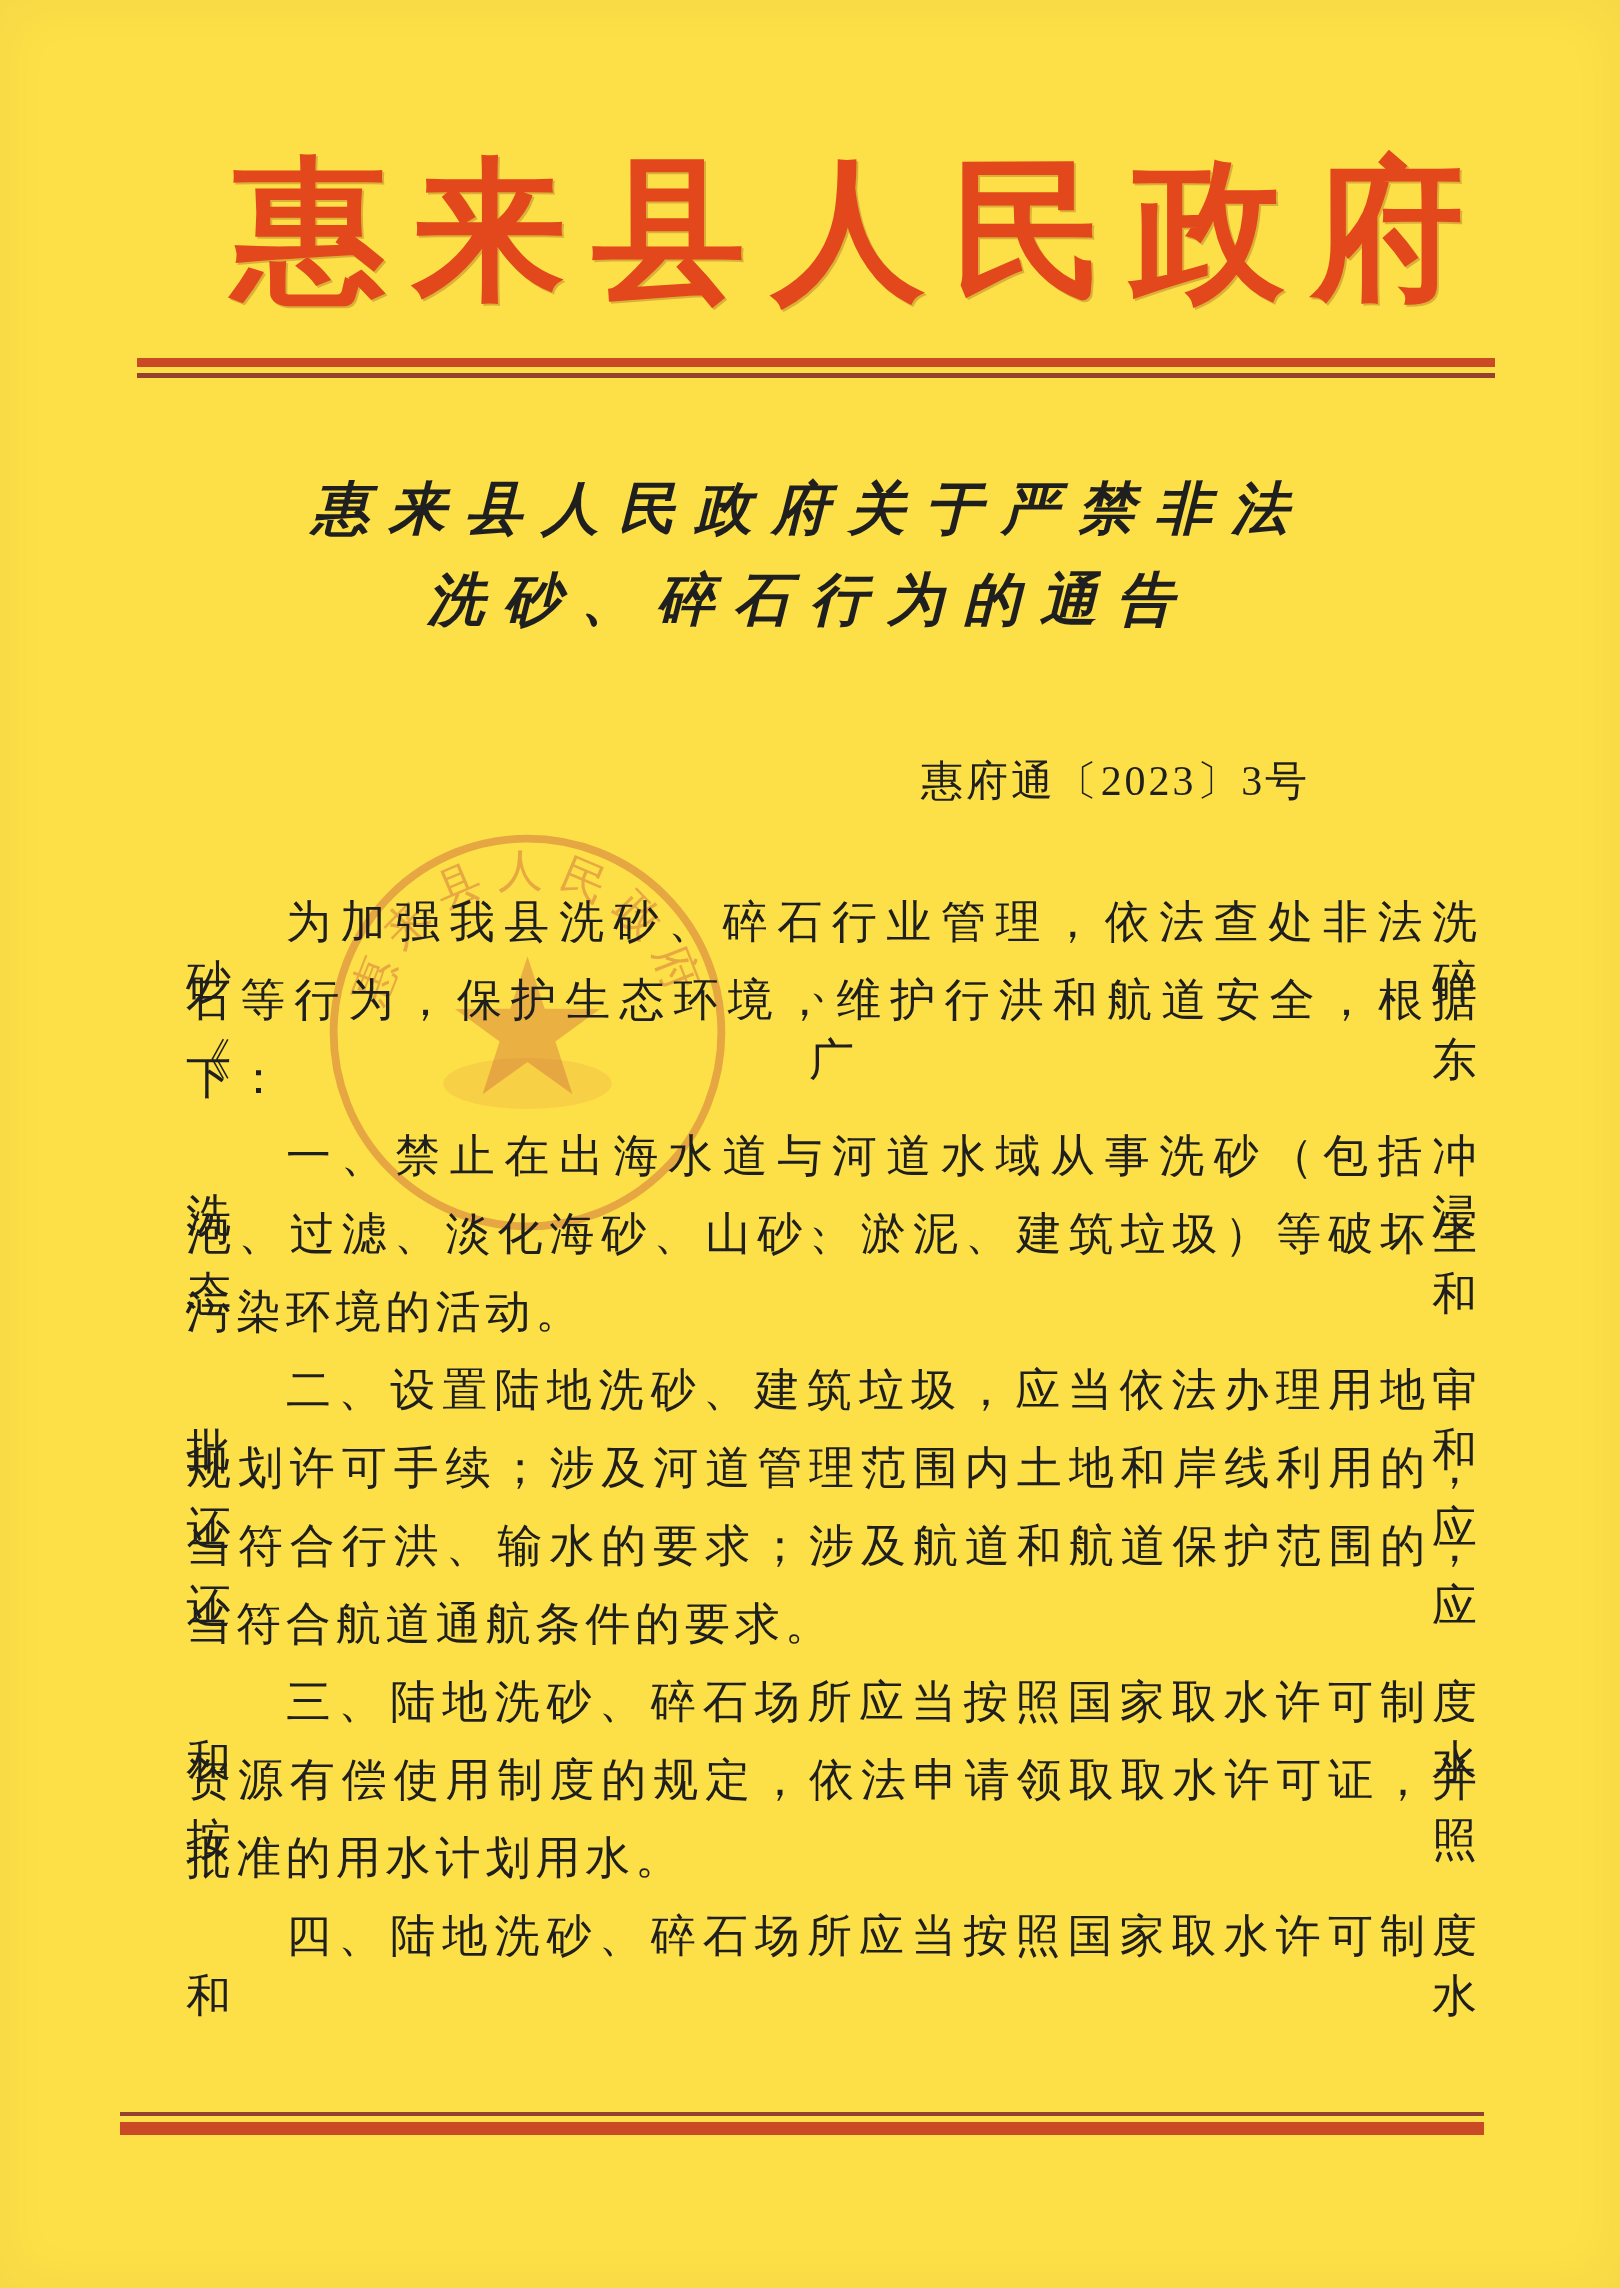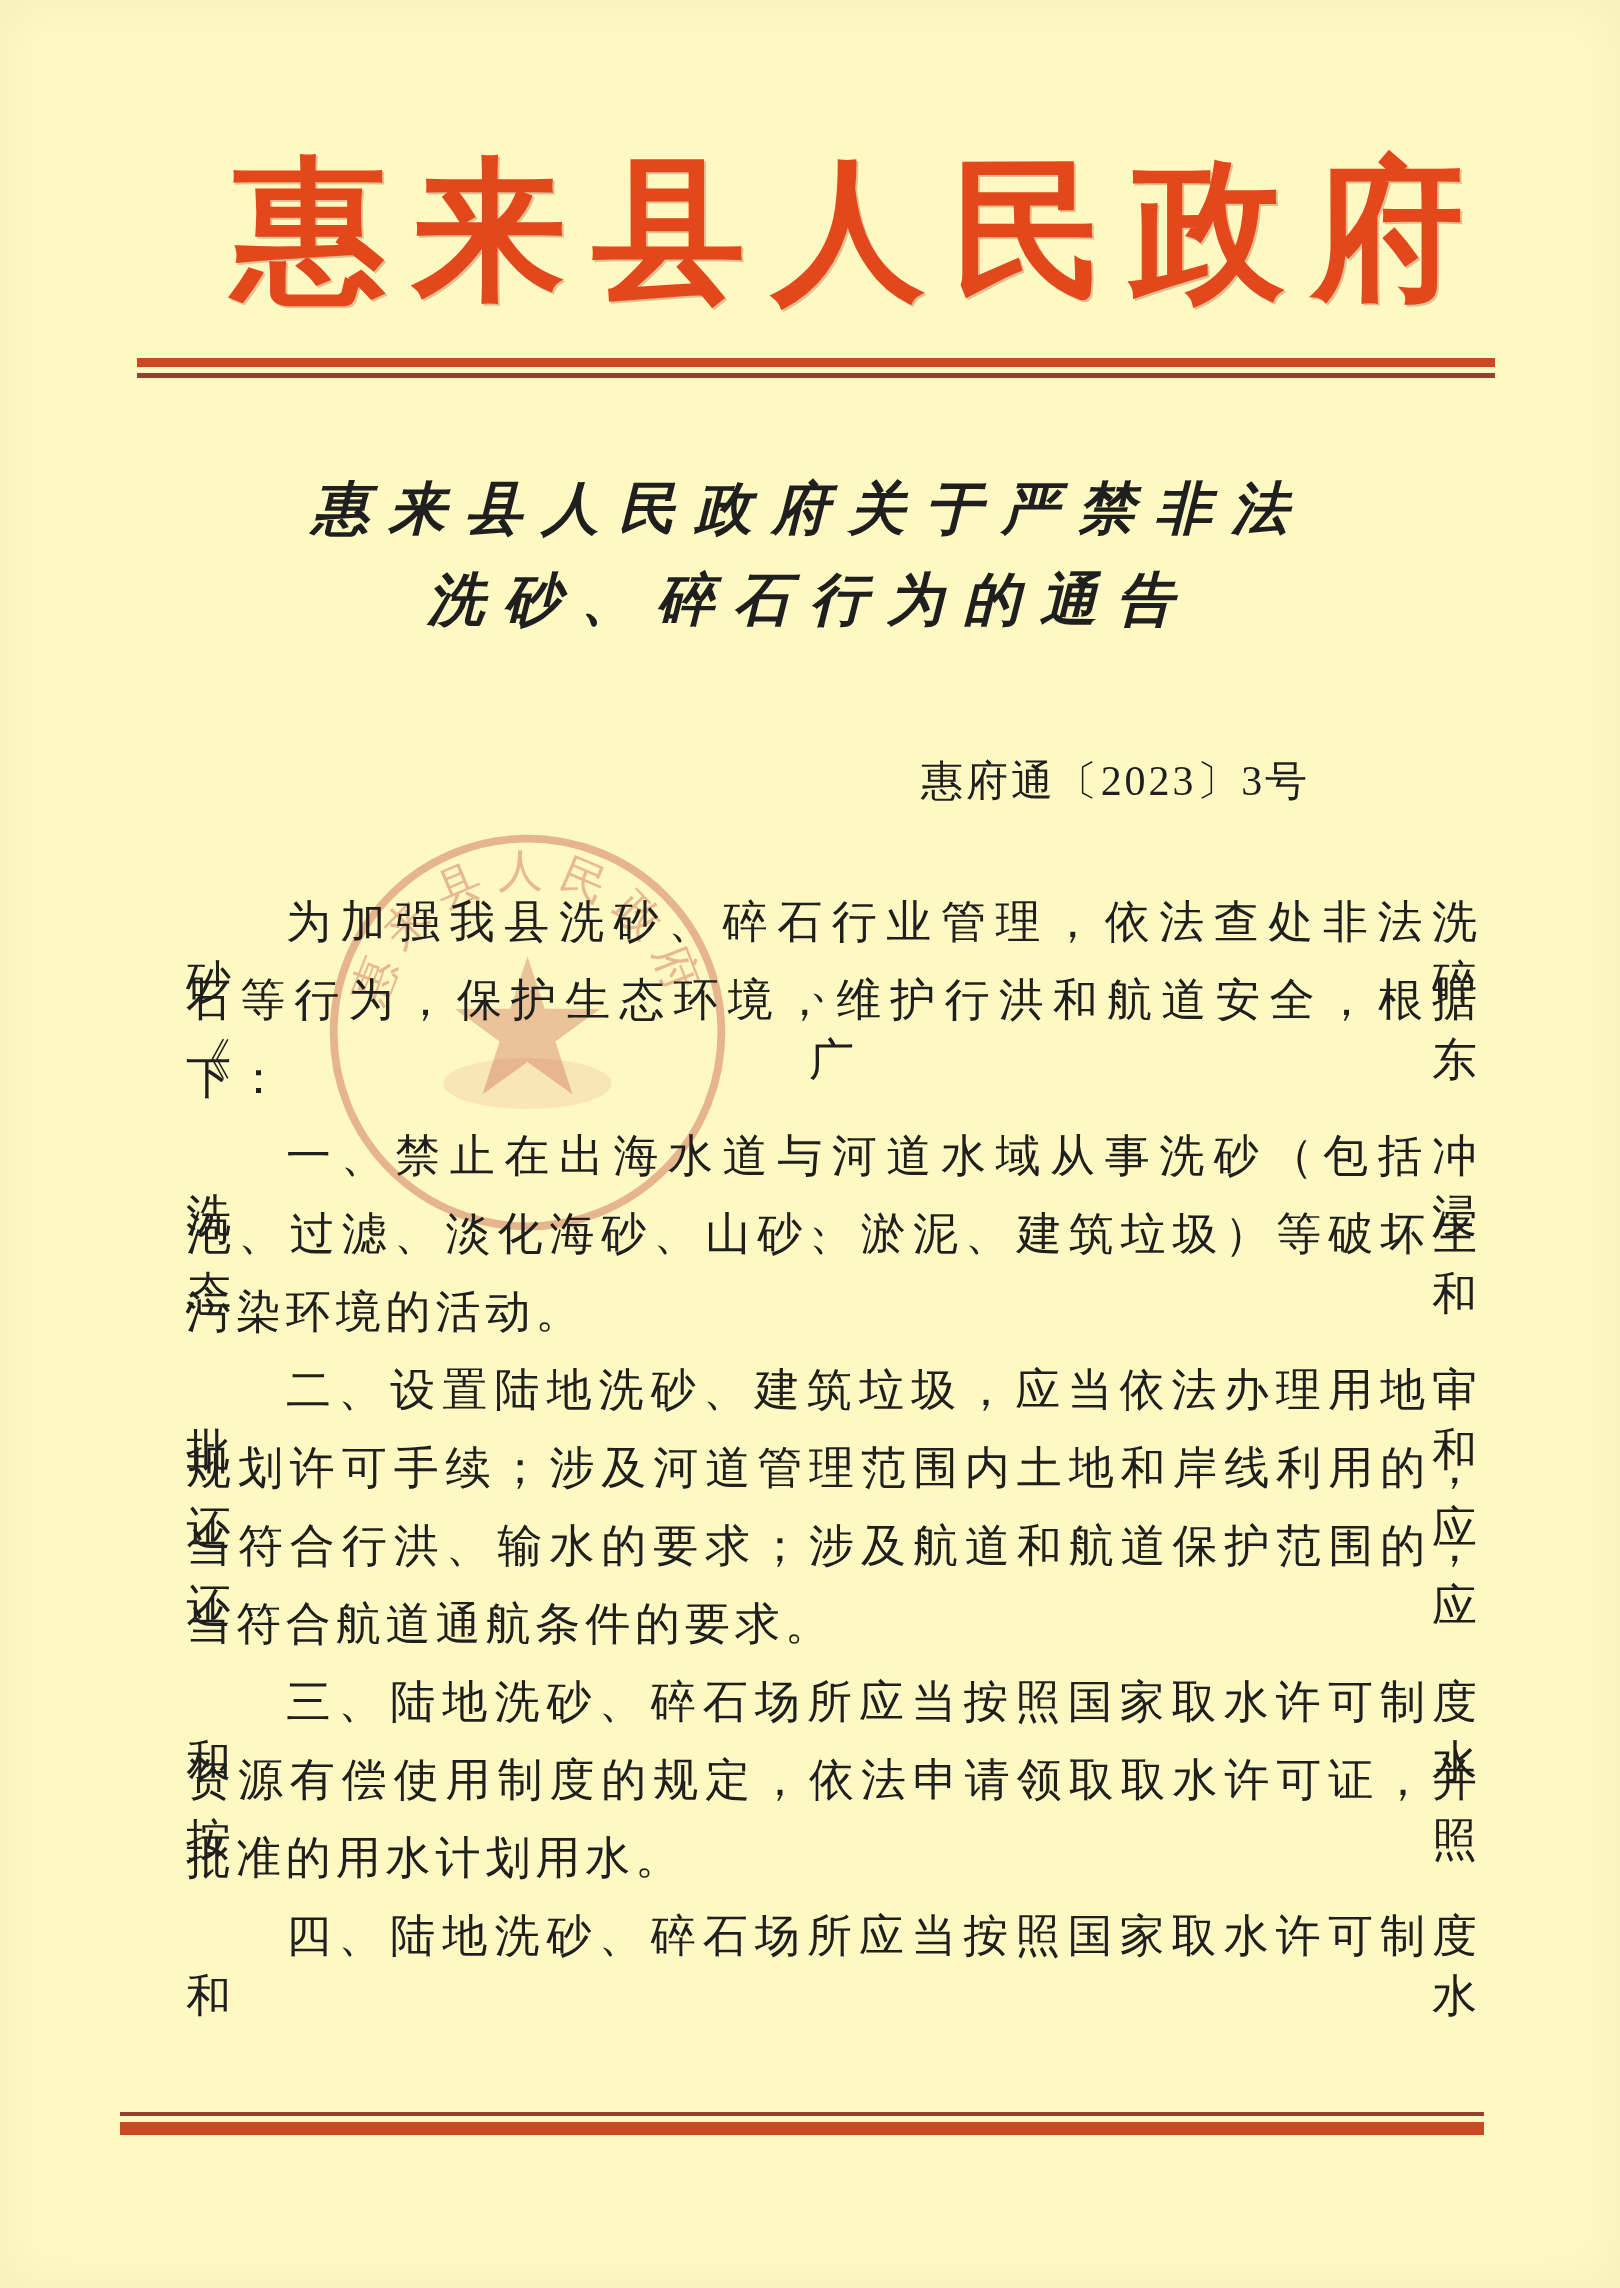--- a/index.html
+++ b/index.html
@@ -1,20 +1,20 @@
 <!DOCTYPE html>
 <html style="--header-red: #e2481b; --rule-orange: #cb4a26; --rule-dark: #94412f; --text-black: #1f1f1f; --seal-red: #c14638;"><head>
 <meta charset="utf-8">
 <style>
   html,body{margin:0;padding:0;background:#e9e9e9;}
   .page{
     position:relative;
     width:1620px;height:2289px;
     margin:0 auto;
-    background:#fef9c3;
+    background:#fde047;
     overflow:hidden;
     font-family:"Liberation Serif","DejaVu Serif",serif;
     box-shadow:inset 0 0 59px rgba(0,0,0,0.045);
   }
   
   .letterhead{
     position:absolute;
     left:233px;top:147px;width:1231px;height:169px;
     font-size:153px;font-weight:700;line-height:169px;
     color:var(--header-red,#e2481b);

